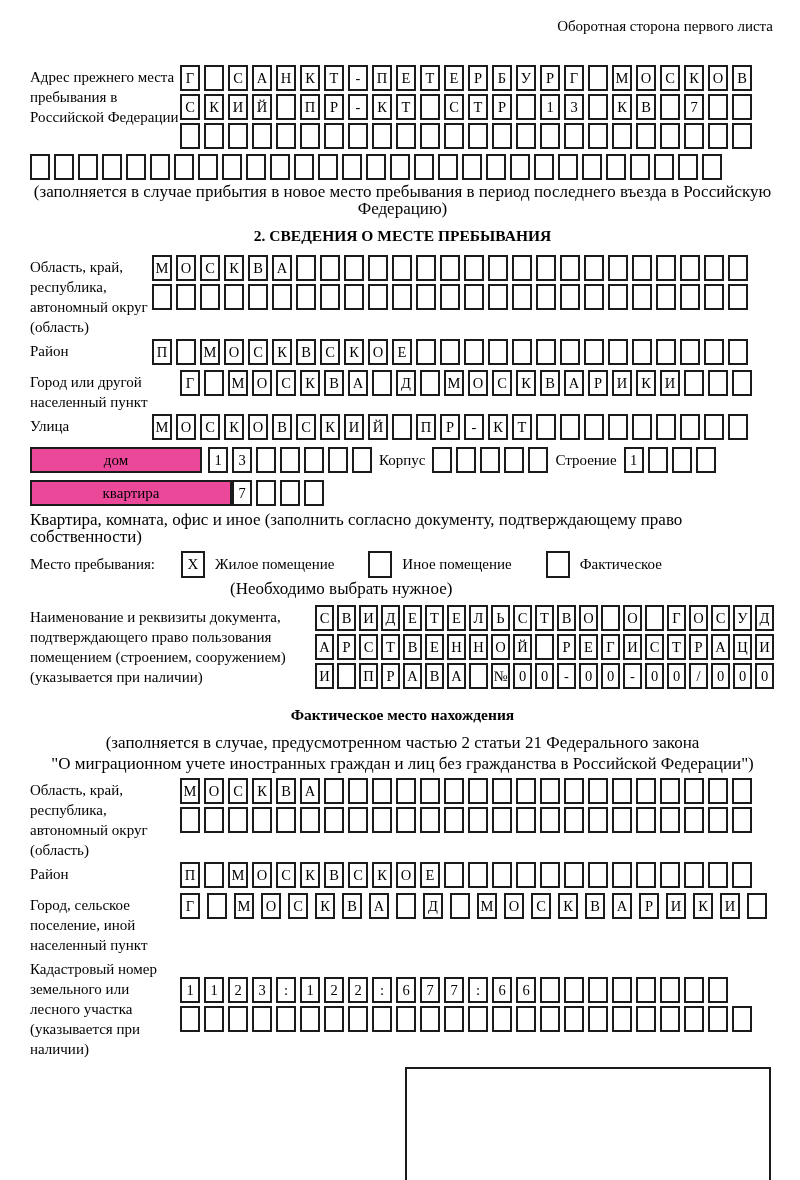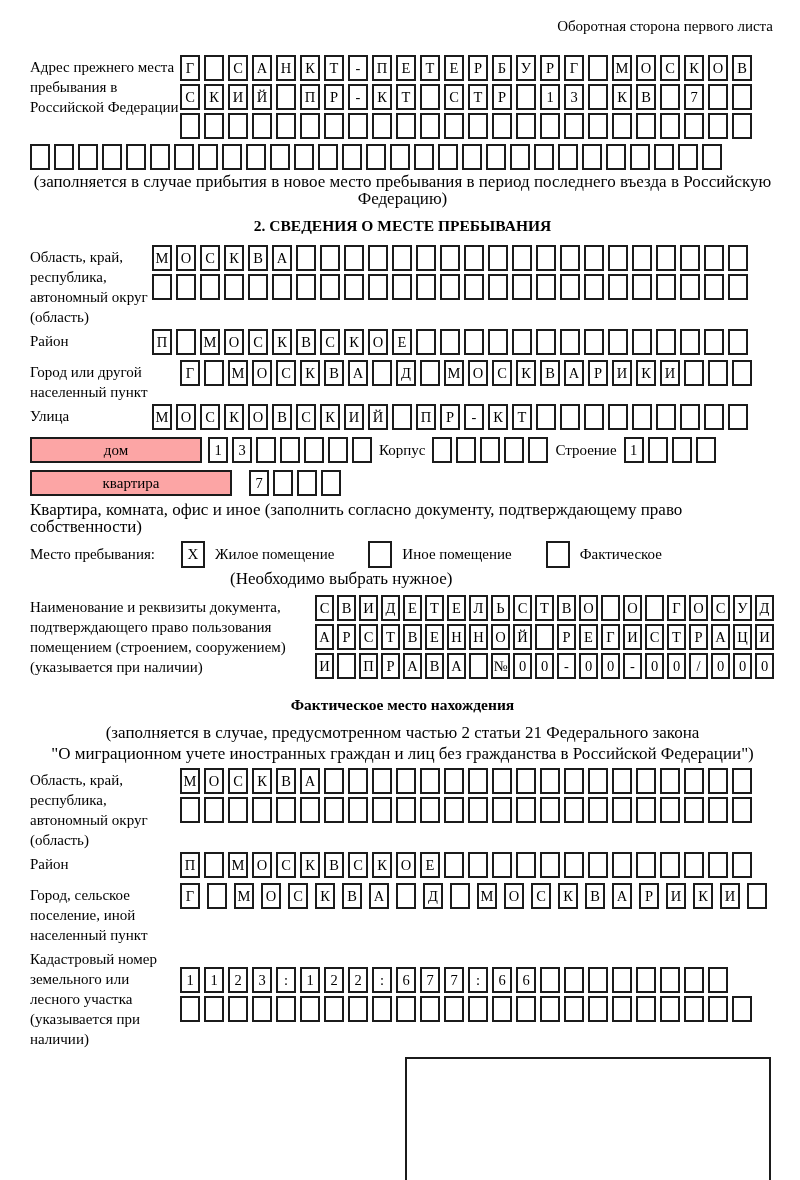--- a/index.html
+++ b/index.html
@@ -1,35 +1,35 @@
 <!DOCTYPE html>
 <html><head>
 <meta charset="utf-8">
 <style>
   html,body{margin:0;padding:0;background:#fff;}
   body{width:800px;font-family:"Liberation Serif","DejaVu Serif",serif;color:#000;}
   .sheet{box-sizing:border-box;width:800px;min-height:1180px;padding:14px 25px 20px 30px;position:relative;}
-  .corner{text-align:right;font-size:15px;margin:4px 2px 20px 0;}
+  .corner{text-align:right;font-size:15px;margin:4px 2px 30px 0;}
   .frow{display:flex;align-items:flex-start;margin-bottom:2px;}
   .flabel{font-size:15px;line-height:20px;flex:0 0 auto;padding-top:2px;}
   .lw150{width:150px;}
   .lw122{width:122px;}
   .lw285{width:285px;}
   .gridcol{display:flex;flex-direction:column;}
   .cells{display:flex;gap:4px;margin-bottom:3px;}
   .cell{flex:0 0 20px;width:20px;height:26px;box-sizing:border-box;border:2px solid #1b1b1b;
         display:flex;align-items:center;justify-content:center;font-size:14.5px;background:#fff;}
   .doc-cells{gap:3px;}
   .doc-cells .cell{flex-basis:19px;width:19px;}
   .fullrow{margin-top:2px;}
   .note{font-size:17px;line-height:17px;margin:2px 0 6px 0;}
   .center{text-align:center;}
   .sec-title{font-weight:bold;text-align:center;font-size:15.5px;margin:10px 0 10px 0;}
   .box-label{box-sizing:border-box;border:2px solid #1b1b1b;height:26px;display:flex;
-             align-items:center;justify-content:center;font-size:15px;background:#fca5a5;}
+             align-items:center;justify-content:center;font-size:15px;background:#ec4899;}
   .inline-lbl{font-size:15px;display:flex;align-items:center;height:26px;padding:0 7px;}
   .house-row{display:flex;align-items:flex-start;margin:4px 0 2px 0;}
   .opt-row{display:flex;align-items:center;margin:6px 0 2px 0;font-size:15px;}
   .checkbox{box-sizing:border-box;width:24px;height:27px;border:2px solid #1b1b1b;display:flex;
             align-items:center;justify-content:center;font-size:15px;background:#fff;}
   .opt-text{margin:0 0 0 10px;}
   .sp1{width:26px;} .sp2{width:34px;}
   .choose-note{padding-left:200px;margin:2px 0 8px 0;}
   .stamp-box{box-sizing:border-box;width:366px;height:180px;border:2px solid #1b1b1b;margin:8px 0 8px 375px;background:#fff;}
   .mt6{margin-top:6px;} .mt14{margin-top:14px;}
@@ -333,21 +333,21 @@
     <div class="inline-lbl">Строение</div>
     <div class="cells">
         <div class="cell">1</div>
         <div class="cell"></div>
         <div class="cell"></div>
         <div class="cell"></div>
       </div>
   </div>
 
   <div class="house-row">
-    <div class="box-label" style="width:202px;margin-right:17px;">квартира</div>
+    <div class="box-label" style="width:202px;margin-right:0;">квартира</div>
     <div class="cells">
         <div class="cell">7</div>
         <div class="cell"></div>
         <div class="cell"></div>
         <div class="cell"></div>
       </div>
   </div>
   <div class="note">Квартира, комната, офис и иное (заполнить согласно документу, подтверждающему право собственности)</div>
 
   <div class="opt-row">

